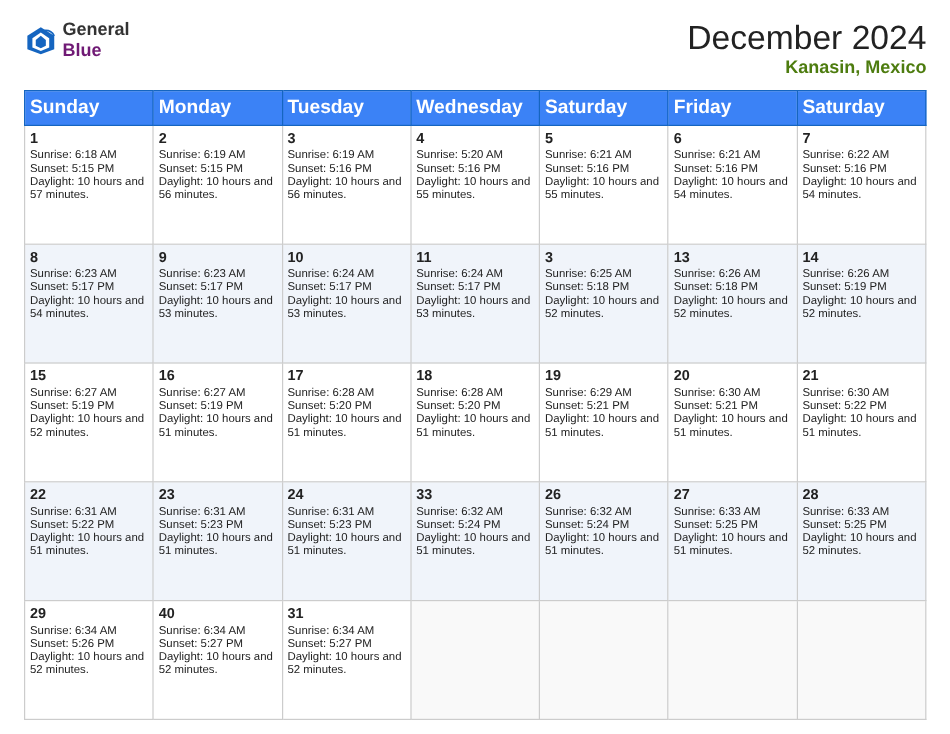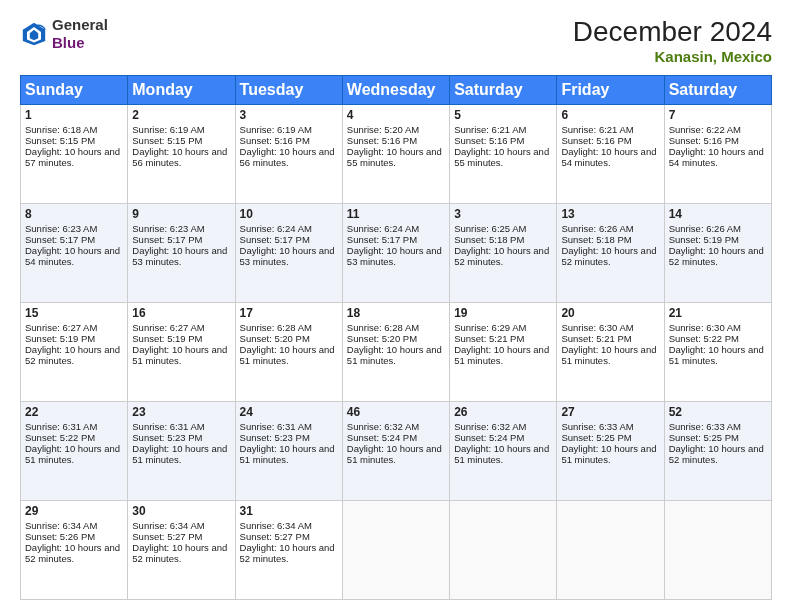--- a/index.html
+++ b/index.html
@@ -274,53 +274,53 @@
         <span>Sunset: 5:23 PM</span><br>
         <span>Daylight: 10 hours and 51 minutes.</span>
       </td>
           <td>
         <span class="day-num">24</span>
         <span>Sunrise: 6:31 AM</span><br>
         <span>Sunset: 5:23 PM</span><br>
         <span>Daylight: 10 hours and 51 minutes.</span>
       </td>
           <td>
-        <span class="day-num">46</span>
+        <span class="day-num">33</span>
         <span>Sunrise: 6:32 AM</span><br>
         <span>Sunset: 5:24 PM</span><br>
         <span>Daylight: 10 hours and 51 minutes.</span>
       </td>
           <td>
         <span class="day-num">26</span>
         <span>Sunrise: 6:32 AM</span><br>
         <span>Sunset: 5:24 PM</span><br>
         <span>Daylight: 10 hours and 51 minutes.</span>
       </td>
           <td>
         <span class="day-num">27</span>
         <span>Sunrise: 6:33 AM</span><br>
         <span>Sunset: 5:25 PM</span><br>
         <span>Daylight: 10 hours and 51 minutes.</span>
       </td>
           <td>
-        <span class="day-num">52</span>
+        <span class="day-num">28</span>
         <span>Sunrise: 6:33 AM</span><br>
         <span>Sunset: 5:25 PM</span><br>
         <span>Daylight: 10 hours and 52 minutes.</span>
       </td>
         </tr>
         <tr>
           <td>
         <span class="day-num">29</span>
         <span>Sunrise: 6:34 AM</span><br>
         <span>Sunset: 5:26 PM</span><br>
         <span>Daylight: 10 hours and 52 minutes.</span>
       </td>
           <td>
-        <span class="day-num">30</span>
+        <span class="day-num">40</span>
         <span>Sunrise: 6:34 AM</span><br>
         <span>Sunset: 5:27 PM</span><br>
         <span>Daylight: 10 hours and 52 minutes.</span>
       </td>
           <td>
         <span class="day-num">31</span>
         <span>Sunrise: 6:34 AM</span><br>
         <span>Sunset: 5:27 PM</span><br>
         <span>Daylight: 10 hours and 52 minutes.</span>
       </td>

